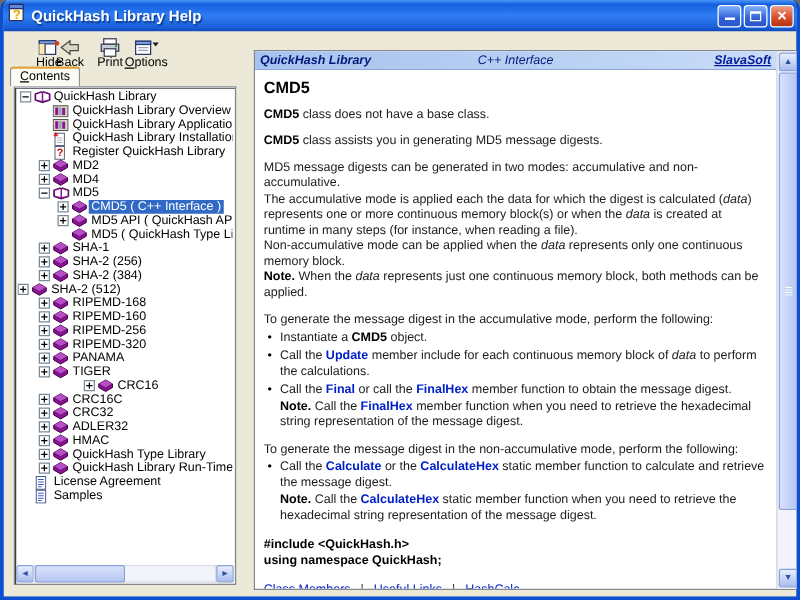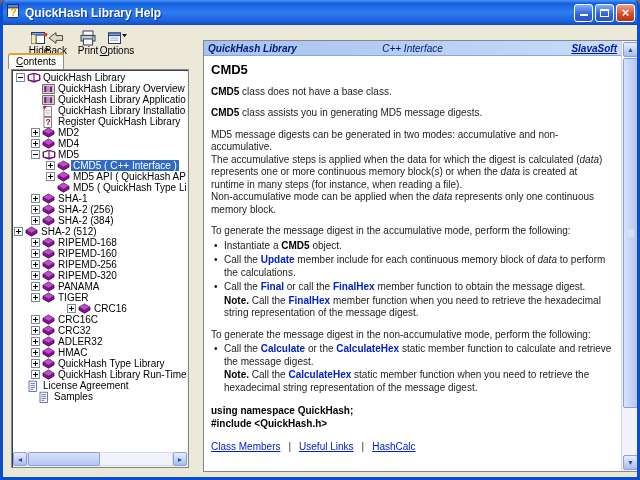--- a/index.html
+++ b/index.html
@@ -479,21 +479,21 @@
             <svg width="11" height="12" viewBox="0 0 11 12">
               <rect x="2" y="1.2" width="7.5" height="10.2" fill="#fff" stroke="#4a5a8a" stroke-width="0.8"></rect>
               <line x1="3.4" y1="3.6" x2="8" y2="3.6" stroke="#3a58c8" stroke-width="0.8"></line>
               <line x1="3.4" y1="5.6" x2="8" y2="5.6" stroke="#3a58c8" stroke-width="0.8"></line>
               <line x1="3.4" y1="7.6" x2="8" y2="7.6" stroke="#3a58c8" stroke-width="0.8"></line>
               <line x1="3.4" y1="9.4" x2="6.4" y2="9.4" stroke="#3a58c8" stroke-width="0.8"></line>
             </svg>
           </span>
           <span class="tlabel">License Agreement</span>
         </div>
-        <div class="trow" style="padding-left: 2px; margin-left: 11px;">
+        <div class="trow" style="padding-left: 2px;">
           <span class="tspacer"></span>
           <span class="ticon">
             <svg width="11" height="12" viewBox="0 0 11 12">
               <rect x="2" y="1.2" width="7.5" height="10.2" fill="#fff" stroke="#4a5a8a" stroke-width="0.8"></rect>
               <line x1="3.4" y1="3.6" x2="8" y2="3.6" stroke="#3a58c8" stroke-width="0.8"></line>
               <line x1="3.4" y1="5.6" x2="8" y2="5.6" stroke="#3a58c8" stroke-width="0.8"></line>
               <line x1="3.4" y1="7.6" x2="8" y2="7.6" stroke="#3a58c8" stroke-width="0.8"></line>
               <line x1="3.4" y1="9.4" x2="6.4" y2="9.4" stroke="#3a58c8" stroke-width="0.8"></line>
             </svg>
           </span>
@@ -513,31 +513,32 @@
       <span class="bl">QuickHash Library</span>
       <span class="bc">C++ Interface</span>
       <span class="br">SlavaSoft</span>
     </div>
     <div id="content">
       <div id="page-title">CMD5</div>
       <div id="content-blocks">
           <div class="blk p gap"><span class="b">CMD5</span><span class="r"> class does not have a base class.</span></div>
           <div class="blk p gap"><span class="b">CMD5</span><span class="r"> class assists you in generating MD5 message digests.</span></div>
           <div class="blk p gap"><span class="r">MD5 message digests can be generated in two modes: accumulative and non-accumulative.</span></div>
-          <div class="blk p"><span class="r">The accumulative steps is applied when the data for which the digest is calculated (</span><span class="i">data</span><span class="r">) represents one or more continuous memory block(s) or when the </span><span class="i">data</span><span class="r"> is created at runtime in many steps (for instance, when reading a file).</span></div>
+          <div class="blk p"><span class="r">The accumulative mode is applied each the data for which the digest is calculated (</span><span class="i">data</span><span class="r">) represents one or more continuous memory block(s) or when the </span><span class="i">data</span><span class="r"> is created at runtime in many steps (for instance, when reading a file).</span></div>
           <div class="blk p"><span class="r">Non-accumulative mode can be applied when the </span><span class="i">data</span><span class="r"> represents only one continuous memory block.</span></div>
+          <div class="blk p"><span class="b">Note.</span><span class="r"> When the </span><span class="i">data</span><span class="r"> represents just one continuous memory block, both methods can be applied.</span></div>
           <div class="blk p gap"><span class="r">To generate the message digest in the accumulative mode, perform the following:</span></div>
           <div class="blk li"><span class="r">Instantiate a </span><span class="b">CMD5</span><span class="r"> object.</span></div>
           <div class="blk li"><span class="r">Call the </span><span class="fn">Update</span><span class="r"> member include for each continuous memory block of </span><span class="i">data</span><span class="r"> to perform the calculations.</span></div>
           <div class="blk li"><span class="r">Call the </span><span class="fn">Final</span><span class="r"> or call the </span><span class="fn">FinalHex</span><span class="r"> member function to obtain the message digest.</span><div class="note-line"><span class="b">Note.</span><span class="r"> Call the </span><span class="fn">FinalHex</span><span class="r"> member function when you need to retrieve the hexadecimal string representation of the message digest.</span></div></div>
           <div class="blk p gap"><span class="r">To generate the message digest in the non-accumulative mode, perform the following:</span></div>
           <div class="blk li"><span class="r">Call the </span><span class="fn">Calculate</span><span class="r"> or the </span><span class="fn">CalculateHex</span><span class="r"> static member function to calculate and retrieve the message digest.</span><div class="note-line"><span class="b">Note.</span><span class="r"> Call the </span><span class="fn">CalculateHex</span><span class="r"> static member function when you need to retrieve the hexadecimal string representation of the message digest.</span></div></div>
           <div class="code">
+            <div>#include &lt;QuickHash.h&gt;</div>
             <div>using namespace QuickHash;</div>
-            <div>#include &lt;QuickHash.h&gt;</div>
           </div>
         </div>
       <div id="footer-links"><a href="#">Class Members</a><span class="sep">|</span><a href="#">Useful Links</a><span class="sep">|</span><a href="#">HashCalc</a></div>
 
     </div>
     <div id="vscroll">
       <span class="sb-btn" style="left:1px;top:1px;width:15px;height:15px;">▲</span>
       <span class="sb-thumb" style="left:1px;top:17px;width:15px;height:350px;">
         <span class="grip">
             <i></i>

